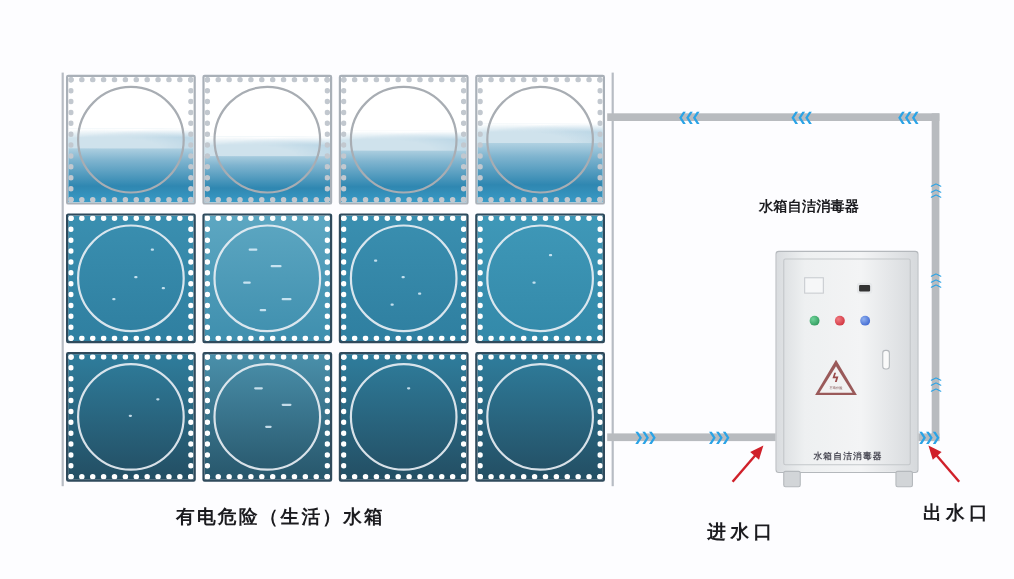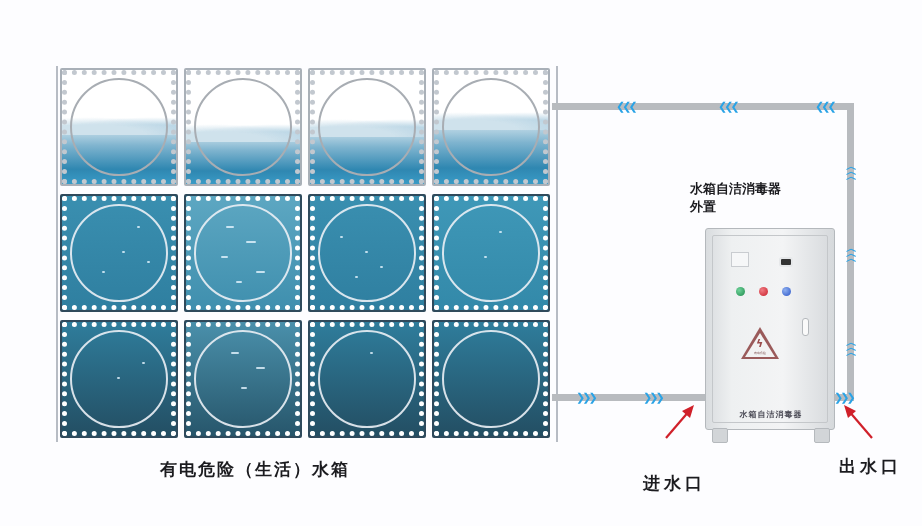--- a/index.html
+++ b/index.html
@@ -169,21 +169,20 @@
 <span class="arrow" style="left:815px;top:103px;">❮❮❮</span>
 <span class="arrow v" style="left:846px;top:164px;">︿<br>︿<br>︿</span>
 <span class="arrow v" style="left:846px;top:246px;">︿<br>︿<br>︿</span>
 <span class="arrow v" style="left:846px;top:340px;">︿<br>︿<br>︿</span>
 <span class="arrow" style="left:576px;top:394px;">❯❯❯</span>
 <span class="arrow" style="left:643px;top:394px;">❯❯❯</span>
 <span class="arrow" style="left:834px;top:394px;">❯❯❯</span>
 
 <div class="label" style="left:690px;top:180px;width:140px;text-align:left;font-size:13px;line-height:18px;">
   <div>水箱自洁消毒器</div>
-  <div>外置</div>
 </div>
 
 <div class="cabinet">
   <div class="door"></div>
 </div>
 <div class="foot" style="left:712px;"></div>
 <div class="foot" style="left:814px;"></div>
 
 <div style="position:absolute;left:731px;top:252px;width:16px;height:13px;border:1px solid #c9ccd0;background:#f6f7f8;"></div>
 <div style="position:absolute;left:779px;top:257px;width:10px;height:6px;background:#333;border:2px solid #e6e8ea;border-radius:3px;"></div>

